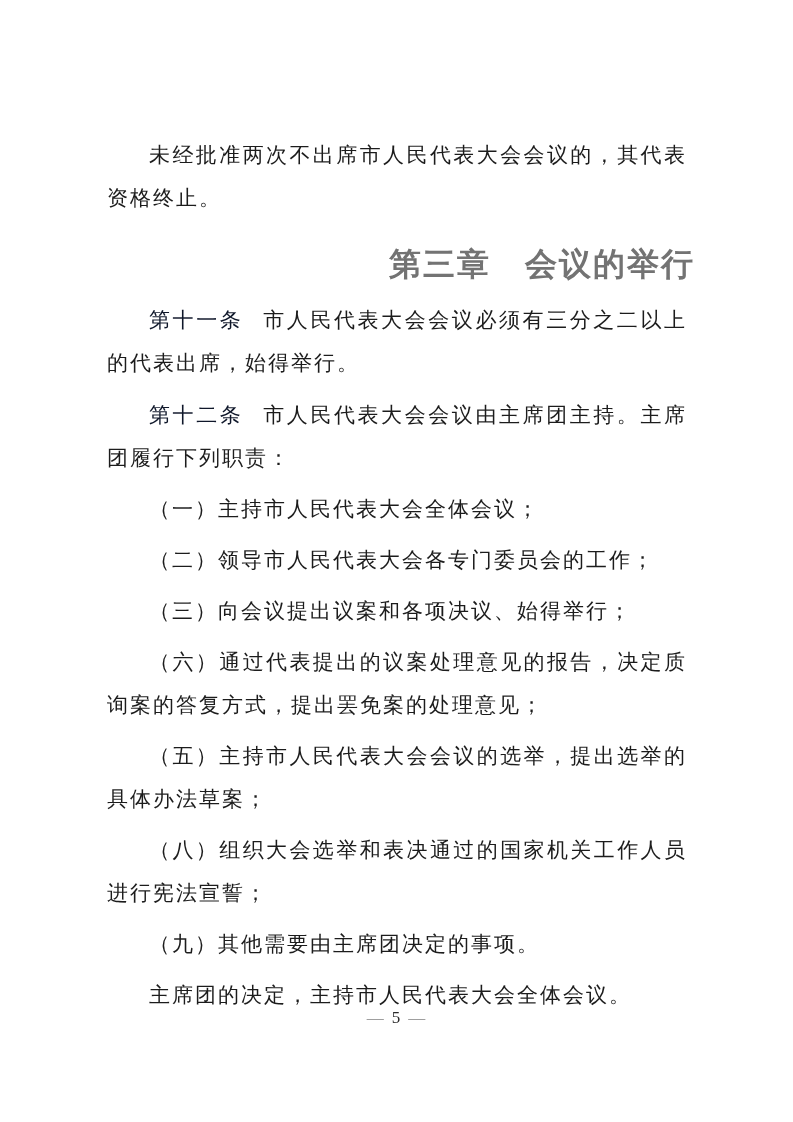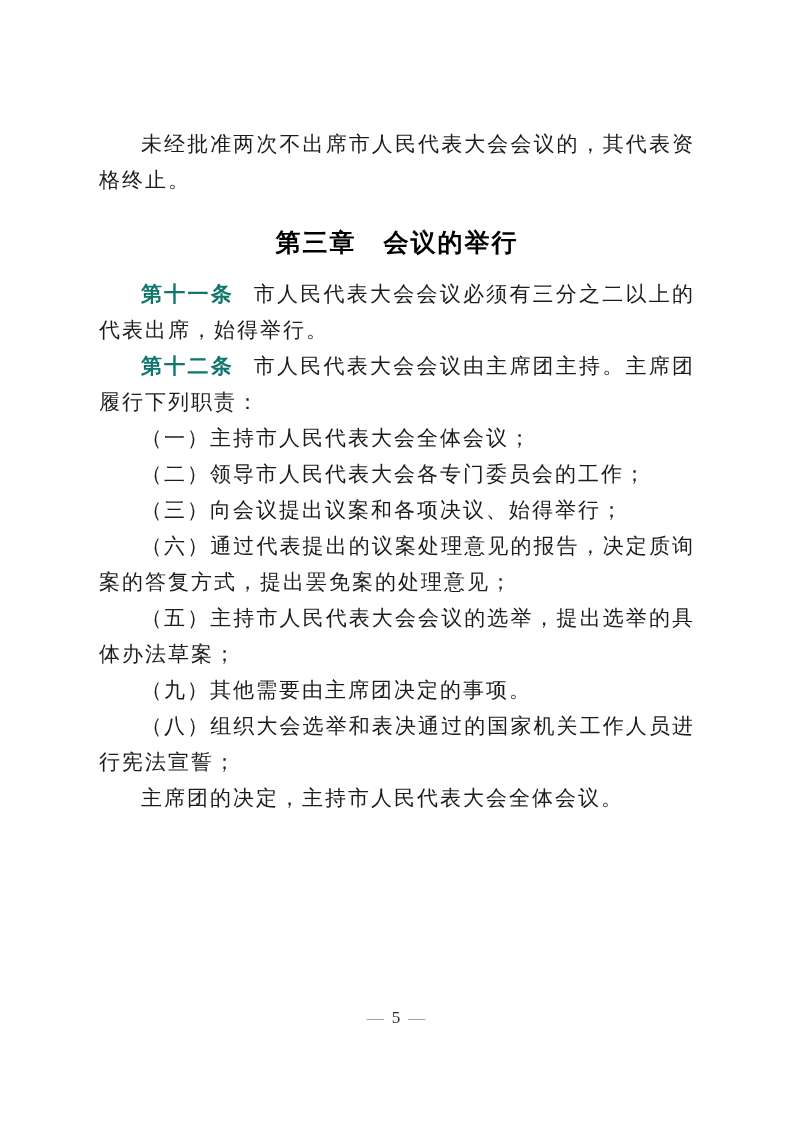--- a/index.html
+++ b/index.html
@@ -17,42 +17,42 @@
     color: #1c1c1c;
     overflow: hidden;
   }
   .content {
     position: absolute;
     left: 99px;
     top: 126px;
     width: 596px;
   }
   .para {
-    margin: 0;
+    margin: 8px;
     font-size: 21px;
-    line-height: 36px;
+    line-height: 43px;
     letter-spacing: 2px;
     text-align: justify;
     text-indent: 2em;
   }
   .chapter-heading {
     margin: 22px 0 12px 0;
     font-family: "Liberation Sans", sans-serif;
     font-weight: bold;
-    font-size: 25px;
+    font-size: 32px;
     line-height: 44px;
     letter-spacing: 2px;
-    text-align: center;
+    text-align: right;
     text-indent: 0;
-    color: #000000;
+    color: #737373;
   }
   .article-label {
     font-family: "Liberation Sans", sans-serif;
-    font-weight: bold;
-    color: #0f766e;
+    font-weight: normal;
+    color: #0f172a;
     margin-right: 0.95em;
   }
   .footer {
     position: absolute;
     left: 0;
     top: 1008px;
     width: 100%;
     text-align: center;
     font-size: 17px;
     letter-spacing: 1px;
@@ -75,21 +75,21 @@
 
     <p class="para"><span class="article-label">第十一条</span><span>市人民代表大会会议必须有三分之二以上的代表出席，始得举行。</span></p>
 
     <p class="para"><span class="article-label">第十二条</span><span>市人民代表大会会议由主席团主持。主席团履行下列职责：</span></p>
 
     <p class="para">（一）主持市人民代表大会全体会议；</p>
     <p class="para">（二）领导市人民代表大会各专门委员会的工作；</p>
     <p class="para">（三）向会议提出议案和各项决议、始得举行；</p>
     <p class="para">（六）通过代表提出的议案处理意见的报告，决定质询案的答复方式，提出罢免案的处理意见；</p>
     <p class="para">（五）主持市人民代表大会会议的选举，提出选举的具体办法草案；</p>
+    <p class="para">（八）组织大会选举和表决通过的国家机关工作人员进行宪法宣誓；</p>
     <p class="para">（九）其他需要由主席团决定的事项。</p>
-    <p class="para">（八）组织大会选举和表决通过的国家机关工作人员进行宪法宣誓；</p>
 
     <p class="para">主席团的决定，主持市人民代表大会全体会议。</p>
 
   </div>
 
   <div class="footer"><span class="dash">—</span><span>5</span><span class="dash">—</span></div>
 </div>
 
 </body></html>

